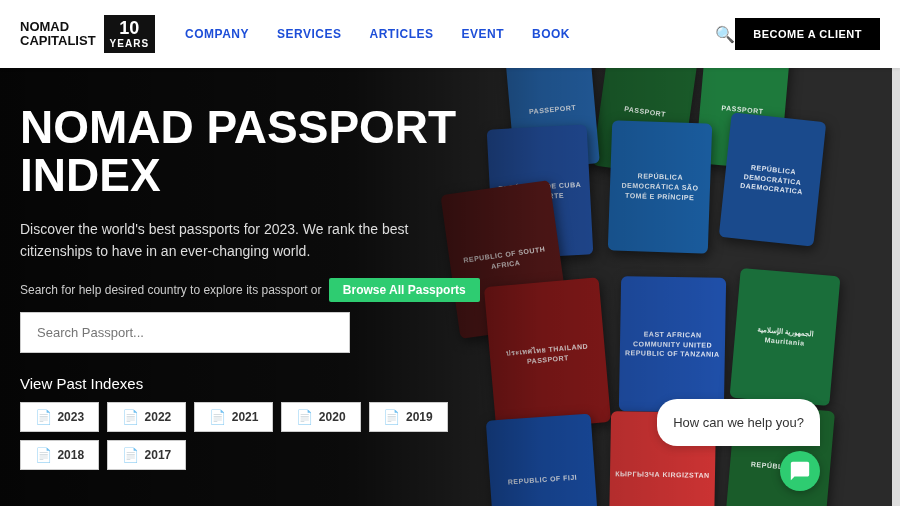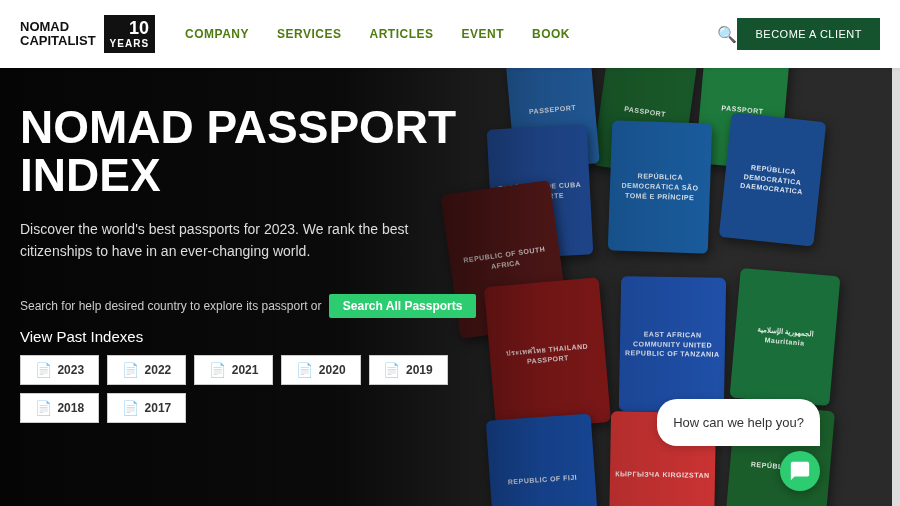--- a/index.html
+++ b/index.html
@@ -8,37 +8,37 @@
     
     .navbar {
       position: absolute; top: 0; left: 0; right: 0; height: 68px;
       background: #fff; display: flex; align-items: center; padding: 0 20px;
       z-index: 10; box-shadow: 0 1px 3px rgba(0,0,0,0.1);
     }
     .logo-area { display: flex; align-items: center; gap: 8px; margin-right: 30px; }
     .logo-text { font-size: 13px; font-weight: 900; line-height: 1.1; color: #111; }
     .logo-years {
       background: #111; color: #fff; padding: 4px 6px; font-size: 10px;
-      font-weight: 700; display: flex; flex-direction: column; align-items: flex-end;
+      font-weight: 700; display: flex; flex-direction: column; align-items: center;
       line-height: 1.1;
     }
     .logo-years .num { font-size: 18px; font-weight: 900; }
     .logo-years .yr { font-size: 10px; letter-spacing: 1px; }
     .nav-links { display: flex; align-items: center; gap: 28px; flex: 1; }
     .nav-link {
-      font-size: 12px; font-weight: 600; color: #4d7c0f; text-decoration: none;
+      font-size: 12px; font-weight: 600; color: #1d4ed8; text-decoration: none;
       text-transform: uppercase; letter-spacing: 0.5px; cursor: pointer;
     }
     .nav-search {
       background: none; border: none; cursor: pointer; font-size: 16px;
       color: #333; margin-left: 4px;
     }
     .become-client-btn {
-      background: #14532d; color: #fff; border: none; padding: 10px 18px;
-      font-size: 11px; font-weight: 400; text-transform: uppercase;
+      background: #000000; color: #fff; border: none; padding: 10px 18px;
+      font-size: 11px; font-weight: 700; text-transform: uppercase;
       letter-spacing: 0.5px; cursor: pointer; white-space: nowrap;
     }
 
     
     .hero {
       position: absolute; top: 57px; left: 0; right: 0; bottom: 0;
       background: linear-gradient(to right, rgba(0,0,0,0.85) 0%, rgba(0,0,0,0.6) 40%, rgba(0,0,0,0.1) 70%, rgba(0,0,0,0) 100%);
       background-color: #1a1a1a;
     }
     .hero-bg {
@@ -60,21 +60,21 @@
     }
 
     .hero-content {
       position: absolute; top: 46px; left: 20px; max-width: 520px; color: #fff;
     }
     .hero-title {
       font-size: 46px; font-weight: 900; line-height: 1.05; color: #fff;
       text-transform: uppercase; margin-bottom: 18px;
     }
     .hero-subtitle {
-      font-size: 14px; color: #ddd; line-height: 1.6; margin-bottom: 32px; max-width: 420px;
+      font-size: 14px; color: #ddd; line-height: 1.6; margin-bottom: 16px; max-width: 420px;
     }
     .search-label {
       font-size: 12px; color: #ccc; margin-bottom: 10px;
     }
     .search-label-link {
       display: inline-block; background: #2ecc71; color: #fff;
       padding: 5px 14px; font-size: 12px; font-weight: 700; cursor: pointer;
       margin-left: 4px; border-radius: 2px;
     }
     .search-bar {
@@ -169,23 +169,24 @@
       </div>
   </div>
   <div class="hero-overlay"></div>
 
   <div class="hero-content">
     <h1 class="hero-title">NOMAD PASSPORT INDEX</h1>
     <p class="hero-subtitle">Discover the world's best passports for 2023. We rank the best citizenships to have in an ever-changing world.</p>
 
     <div class="search-label">
       <span>Search for help desired country to explore its passport or</span>
-      <span class="search-label-link">Search All Passports</span>
+      <span class="search-label-link">Browse All Passports</span>
     </div>
 
+    <input class="search-bar" type="text" placeholder="Search Passport..." style="">
 
     <div class="past-indexes-title">View Past Indexes</div>
     <div class="index-buttons" id="index-buttons-container">
         <button class="index-btn"><span class="doc-icon">📄</span>2023</button>
         <button class="index-btn"><span class="doc-icon">📄</span>2022</button>
         <button class="index-btn"><span class="doc-icon">📄</span>2021</button>
         <button class="index-btn"><span class="doc-icon">📄</span>2020</button>
         <button class="index-btn"><span class="doc-icon">📄</span>2019</button>
         <button class="index-btn"><span class="doc-icon">📄</span>2018</button>
         <button class="index-btn"><span class="doc-icon">📄</span>2017</button>

